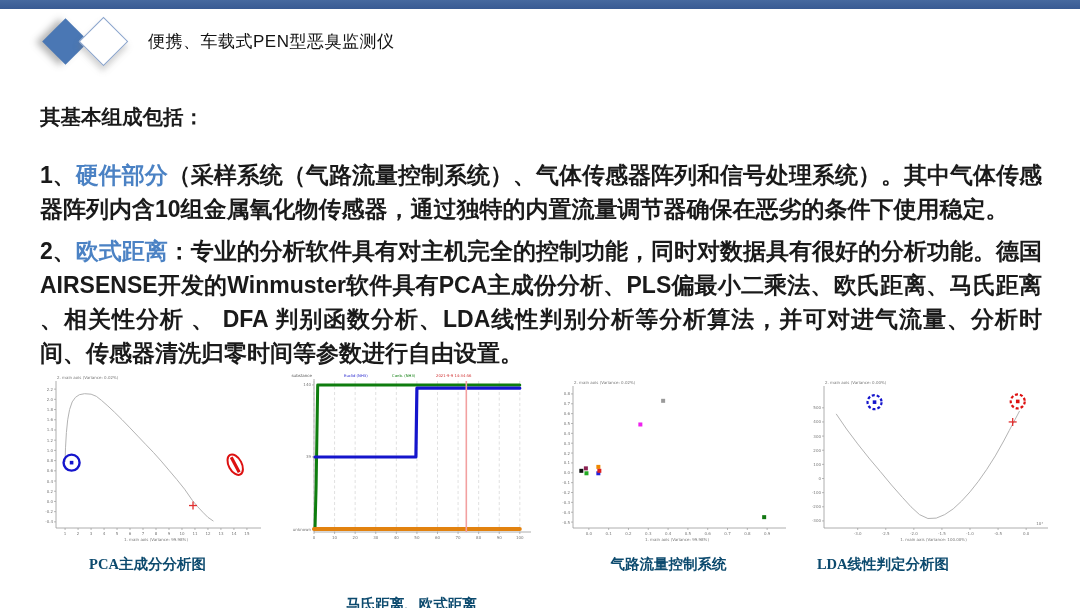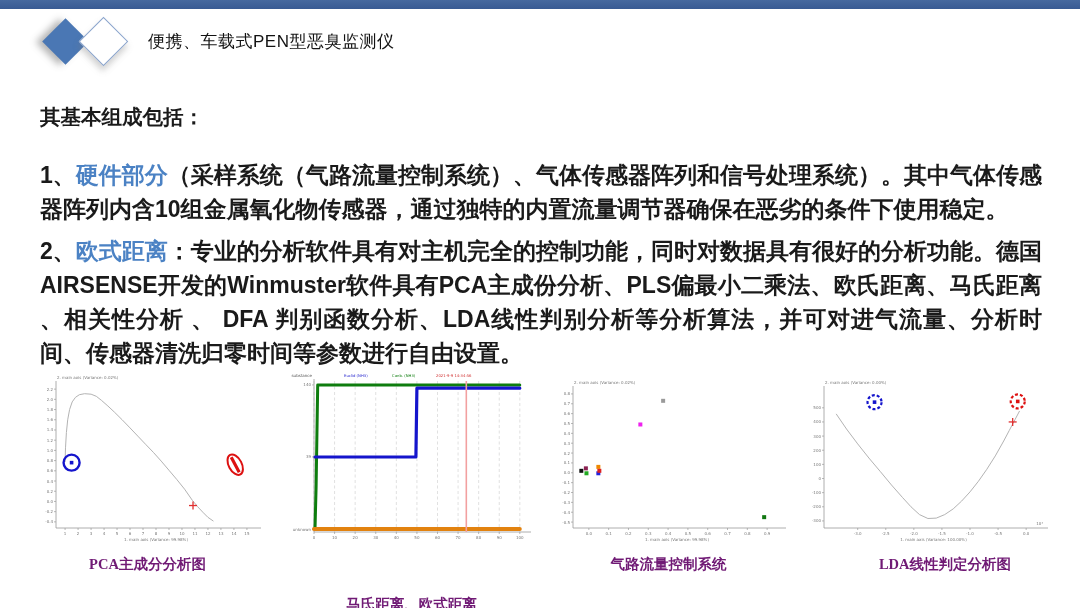--- a/index.html
+++ b/index.html
@@ -16,21 +16,21 @@
                color:#121212;letter-spacing:.5px;white-space:nowrap;}
   .intro{position:absolute;left:40px;top:103px;font-size:20.5px;font-weight:bold;color:#1a1a1a;}
   .para{position:absolute;left:40px;width:1002px;font-size:23px;font-weight:bold;color:#1a1a1a;
         line-height:34px;text-align:justify;}
   .para .kw{color:#4b82c4;}
   .p1{top:158px;}
   .p2{top:234px;}
   .chart{position:absolute;background:#fff;}
   .chart text{font-family:"DejaVu Sans",sans-serif;}
   .caption{position:absolute;top:555px;text-align:center;font-size:14.5px;font-weight:bold;
-           color:#701a75;font-family:"Liberation Serif","DejaVu Serif",serif;}
+           color:#0c4a6e;font-family:"Liberation Serif","DejaVu Serif",serif;}
 </style>
 </head>
 <body>
 
 <div class="topbar"></div>
 
 <div class="logo">
   <span class="diamond blue"></span>
   <span class="diamond white"></span>
 </div>
@@ -273,13 +273,13 @@
     <line x1="210.6769230769231" y1="43.93939393939394" x2="218.6769230769231" y2="43.93939393939394" stroke="#e03030" stroke-width="1.3"></line>
     <line x1="214.6769230769231" y1="39.93939393939394" x2="214.6769230769231" y2="47.93939393939394" stroke="#e03030" stroke-width="1.3"></line>
     <text x="27" y="6" font-size="4" fill="#777">2. main axis (Variance: 0.00%)</text>
     <text x="135.5" y="163" text-anchor="middle" font-size="4" fill="#777">1. main axis (Variance: 100.00%)</text>
     <text x="245" y="147" text-anchor="end" font-size="4" fill="#777">10³</text>
   </svg>
 
 <div class="caption" style="left:30px;width:235px;">PCA主成分分析图</div>
 <div class="caption" style="left:288px;width:247px;margin-top:40px;">马氏距离、欧式距离</div>
 <div class="caption" style="left:547px;width:243px;">气路流量控制系统</div>
-<div class="caption" style="left:830px;width:230px;">LDA线性判定分析图</div>
+<div class="caption" style="left:768px;width:230px;">LDA线性判定分析图</div>
 
 </body></html>

